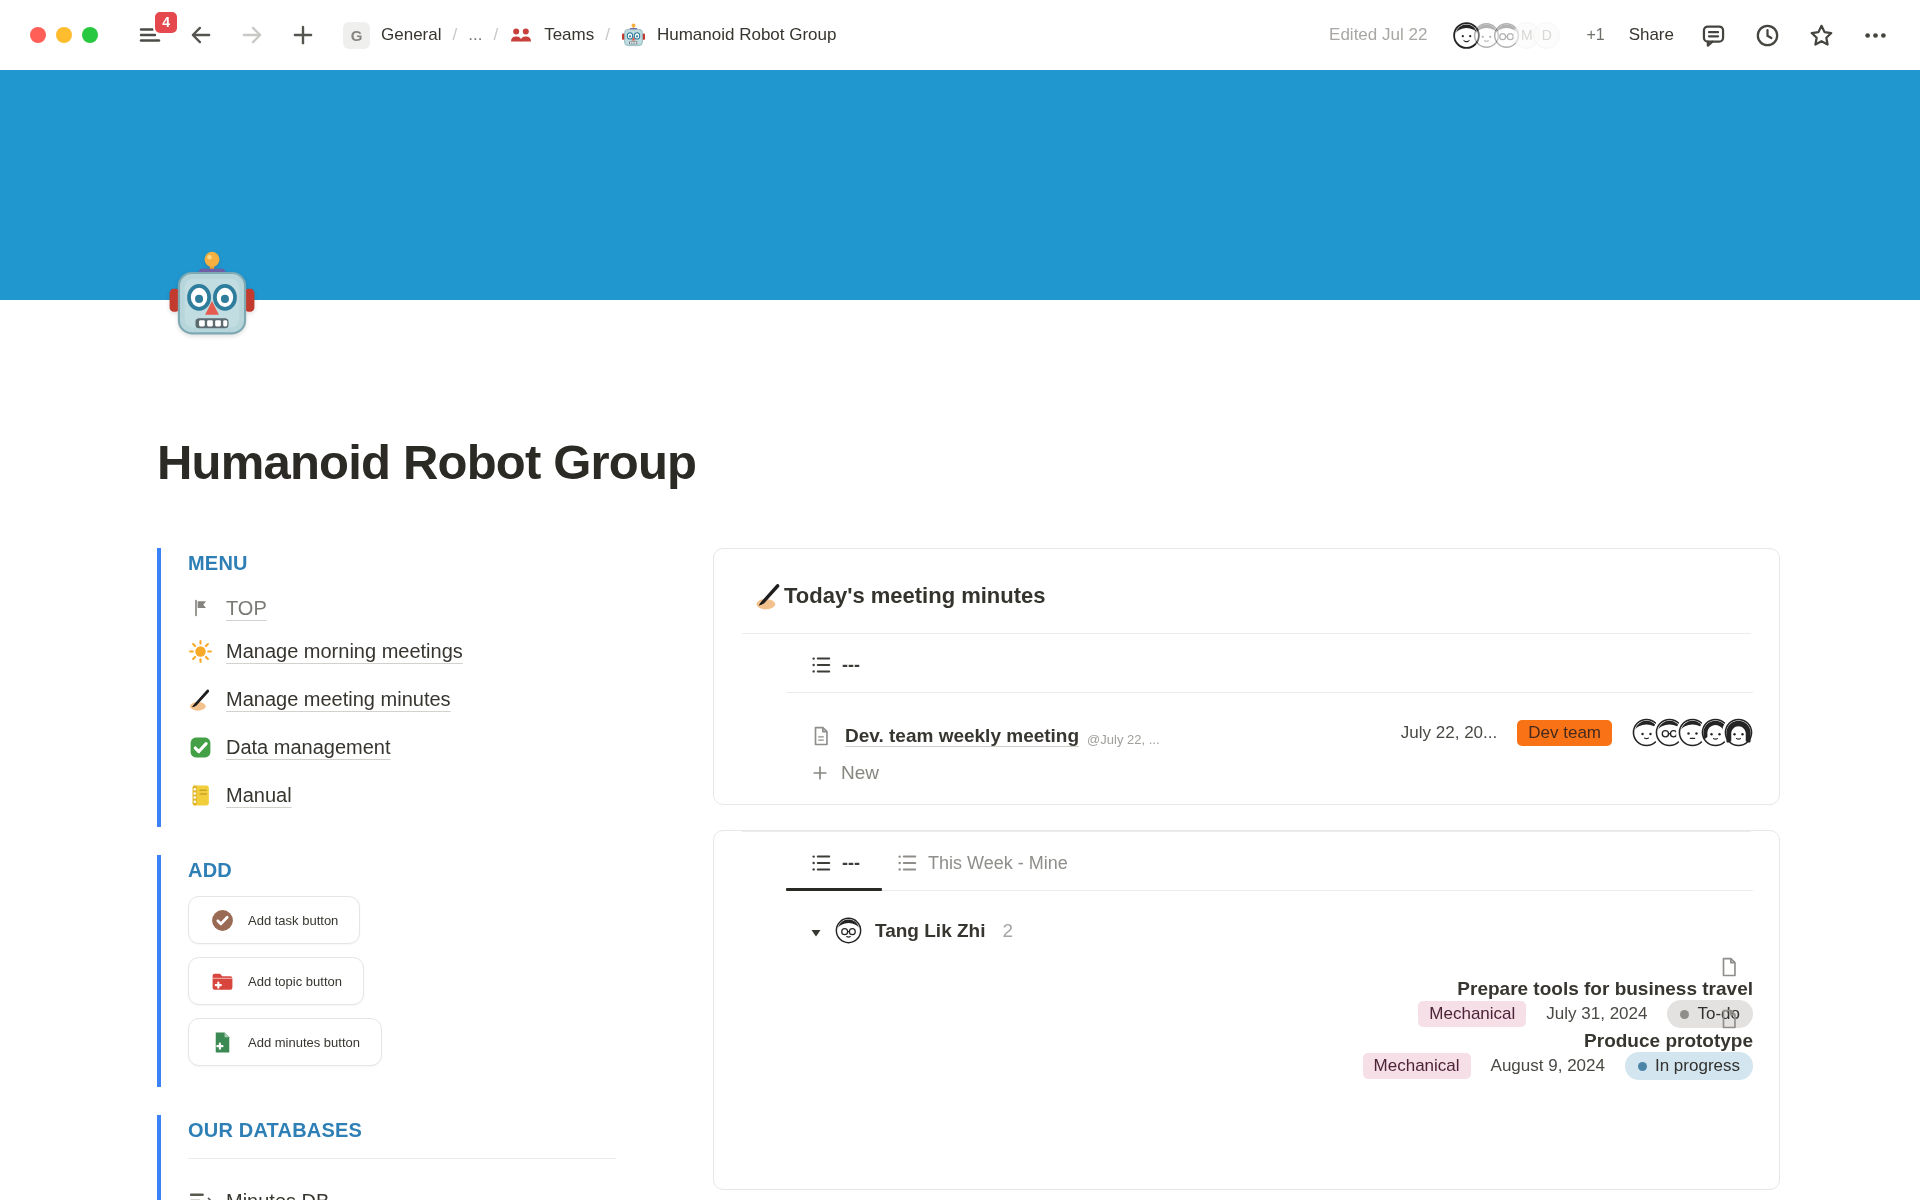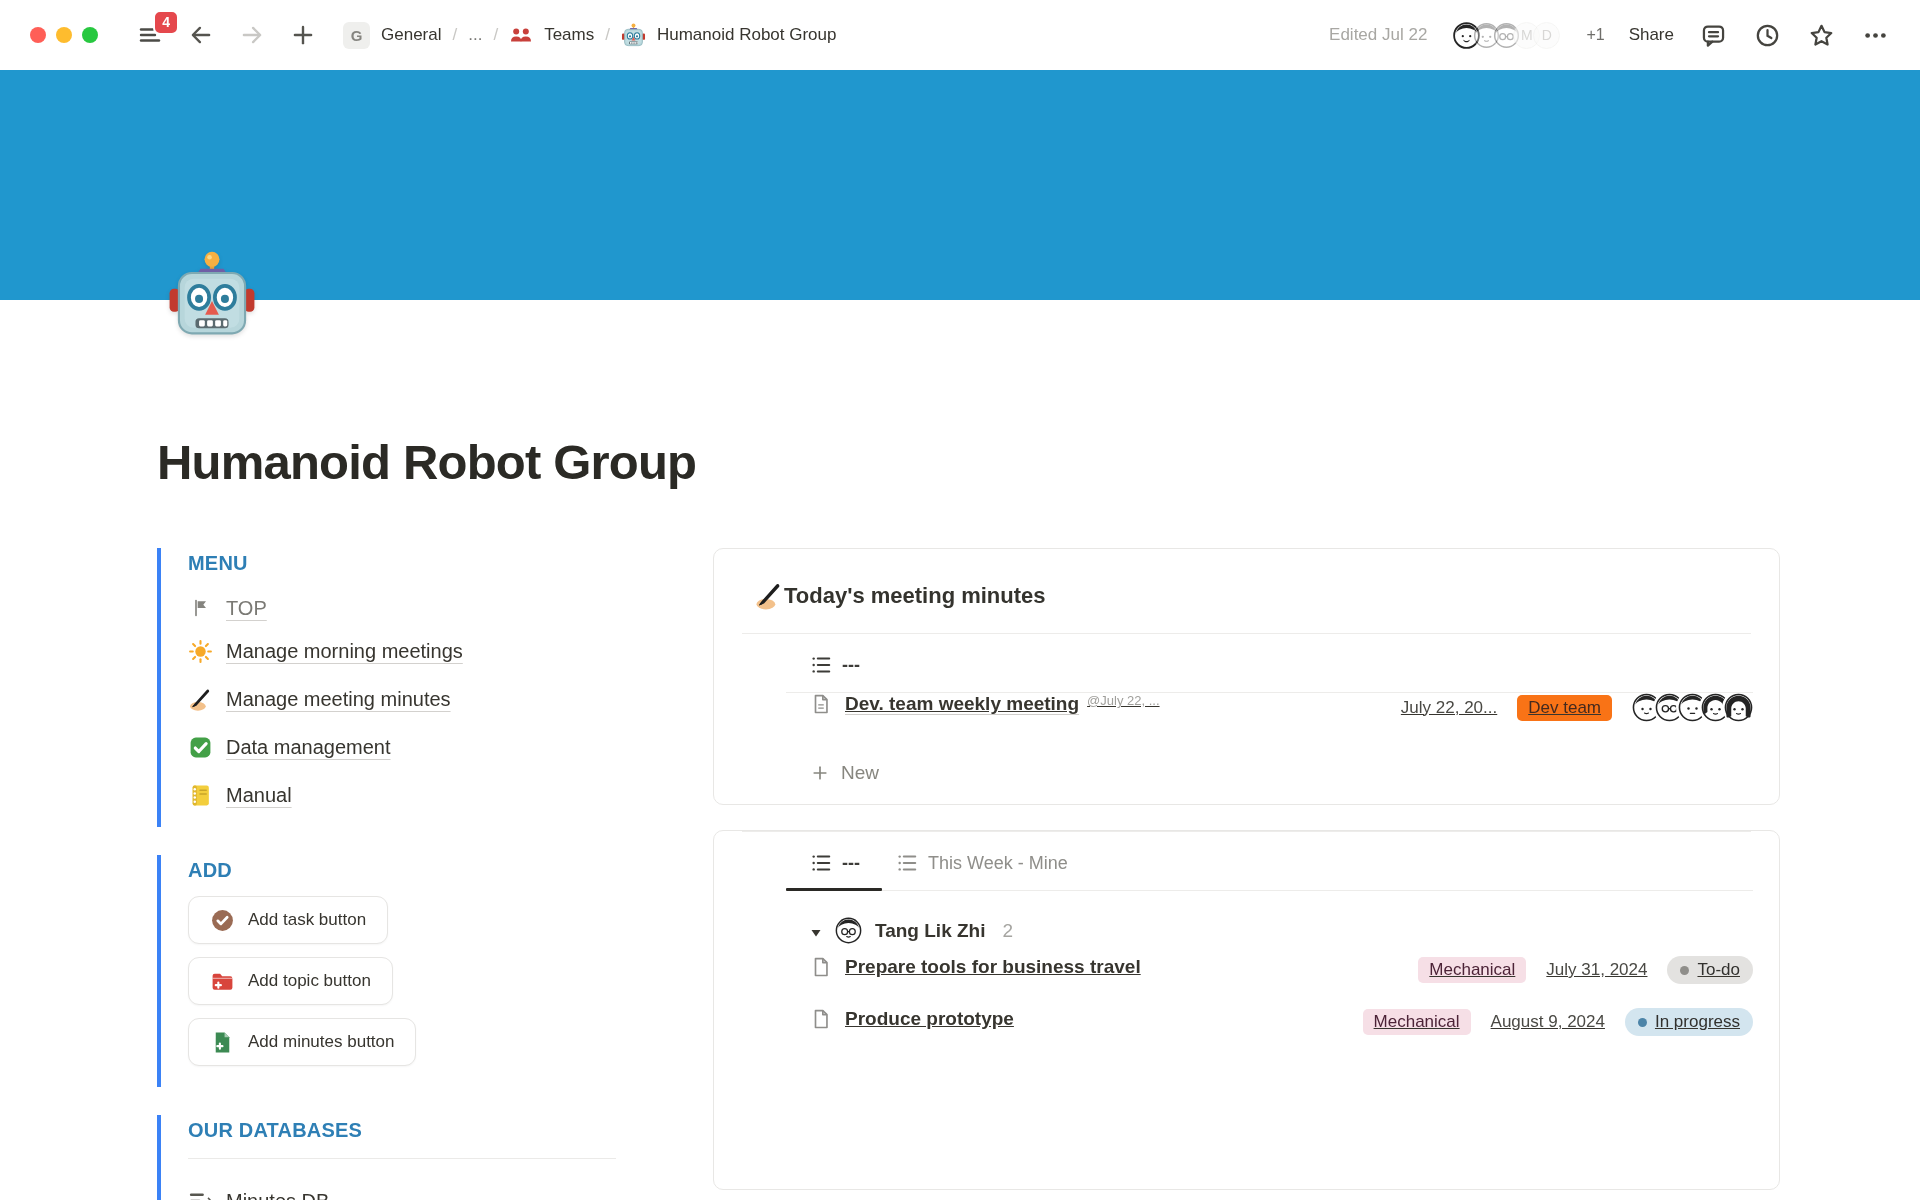--- a/index.html
+++ b/index.html
@@ -58,40 +58,40 @@
   .menu-link .mi { width:25px; height:25px; flex:none; display:flex; align-items:center; justify-content:center; }
   .mlabel { font-size:20px; font-weight:500; color:#37352F; text-decoration:underline;
     text-decoration-color:#D3D1CE; text-decoration-thickness:1px; text-underline-offset:5px; }
   .top-link { height:38px; }
   .top-link .mlabel { color:#7A7974; }
 
   .pill-btn { display:flex; align-items:center; gap:13px; height:48px; padding:0 21px;
     border:1px solid #E6E5E3; border-radius:11px; background:#fff; width:fit-content;
     box-shadow:0 1px 2px rgba(15,15,15,.04); margin-bottom:13px; cursor:pointer; }
   .pill-btn .bi { width:25px; height:25px; flex:none; }
-  .blabel { font-size:17px; font-weight:500; color:#37352F; }
+  .blabel { font-size:13px; font-weight:500; color:#37352F; }
 
   .db-divider { border-top:1px solid #EBEAE8; margin:16px 0 18px; width:428px; }
 
   
   .card { border:1px solid #E8E7E5; border-radius:10px; background:#fff; }
   .card + .card { margin-top:25px; }
   .card-header { display:flex; align-items:center; padding:32px 40px 22px; }
   .card-header .ci { width:30px; height:30px; flex:none; }
   .card-title { font-size:22px; font-weight:700; color:#34332E; }
   .card-divider { border-top:1px solid #EDECEA; margin:0 28px; }
   .db-block { margin:0 26px 0 72px; }
   .view-tabs { display:flex; align-items:center; gap:36px; padding:20px 0 16px 24px;
     position:relative; border-bottom:1px solid #EDECEA; }
   .tab { display:flex; align-items:center; gap:10px; font-size:18px; font-weight:500; color:#8F8E8A; cursor:pointer; }
   .tab.active { color:#3D3C38; font-weight:600; }
   .tab .ti { width:22px; height:22px; }
   .active-bar { position:absolute; bottom:-1px; left:0; width:96px; height:3px; background:#2A2925; border-radius:1px; }
 
-  .trow { display:flex; align-items:flex-start; padding-left:24px; height:54px;text-decoration:underline; }
+  .trow { display:flex; align-items:flex-end; padding-left:24px; height:54px; }
   .doc-icon { color:#8F8E8B; width:22px; height:22px; margin-right:13px; flex:none; }
   .trow-title { font-size:19px; font-weight:600; color:#37352F; white-space:nowrap; }
   .underlined { text-decoration:underline; text-decoration-color:#CFCDCA; text-decoration-thickness:1px; text-underline-offset:4px; }
   .mention { color:#A09F9B; font-size:13px; font-weight:400; margin-left:8px; white-space:nowrap; }
   .trow-right { margin-left:auto; display:flex; align-items:center; gap:20px; }
   .dcell { font-size:17px; color:#4A4944; white-space:nowrap; }
   .tag { font-size:17px; padding:3px 11px; border-radius:5px; white-space:nowrap; }
   .tag.brown { background:#f97316; color:#442A1E; }
   .tag.pink { background:#F6DFE6; color:#4C2337; }
   .status { display:flex; align-items:center; gap:8px; font-size:17px; padding:4px 13px;
@@ -105,21 +105,21 @@
   .new-row { display:flex; align-items:center; gap:11px; color:#87867F; font-size:19px;
     padding:15px 0 20px 24px; cursor:pointer; }
   .new-row svg { width:20px; height:20px; }
 
   .group-row { display:flex; align-items:center; gap:13px; padding:26px 0 12px 24px; }
   .tri { width:12px; height:12px; color:#37352F; flex:none; }
   .g-avatar { width:27px; height:27px; flex:none; }
   .g-avatar svg { width:100%; height:100%; }
   .g-name { font-size:19px; font-weight:600; color:#37352F; }
   .g-count { font-size:19px; color:#A6A5A1; margin-left:4px; }
-  .task-row { height:52px; }
+  .task-row { height:52px;flex-direction:column; }
   .card-bottom-pad { height:26px; }
   .tasks-card { min-height:360px; }
 </style>
 </head>
 <body>
 
 <div class="topbar">
   <div class="tb-left">
     <div class="lights">
       <span class="light red"></span>

